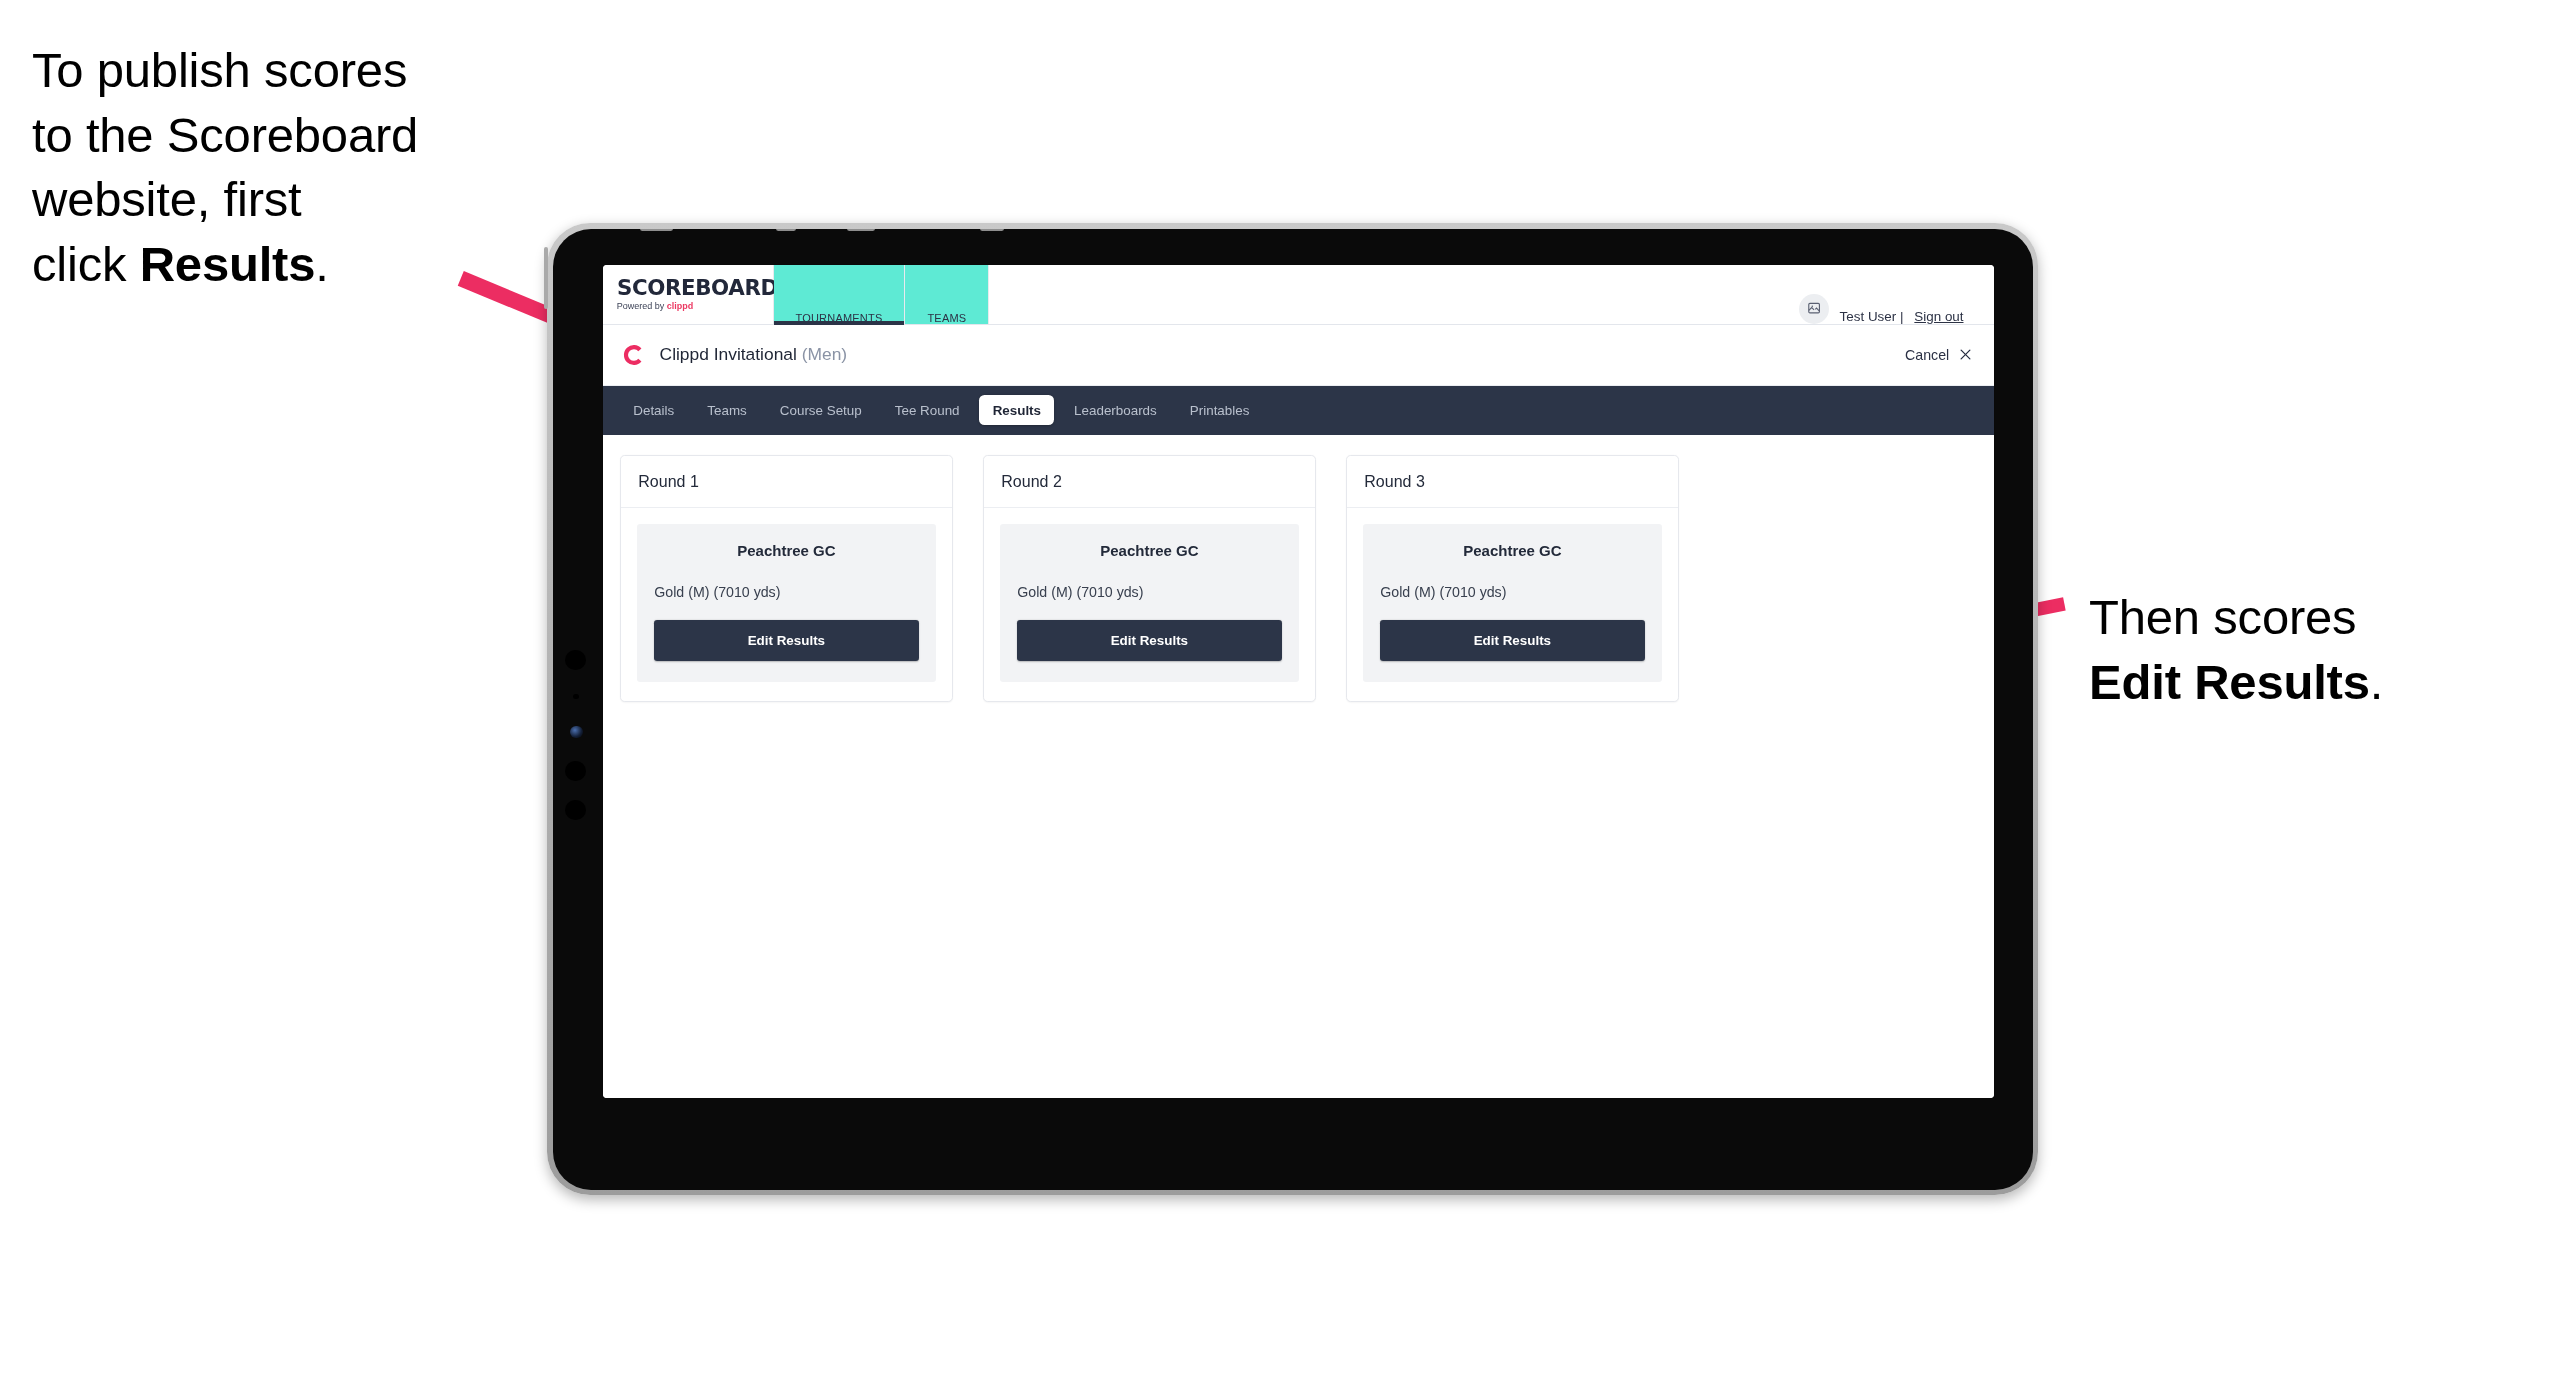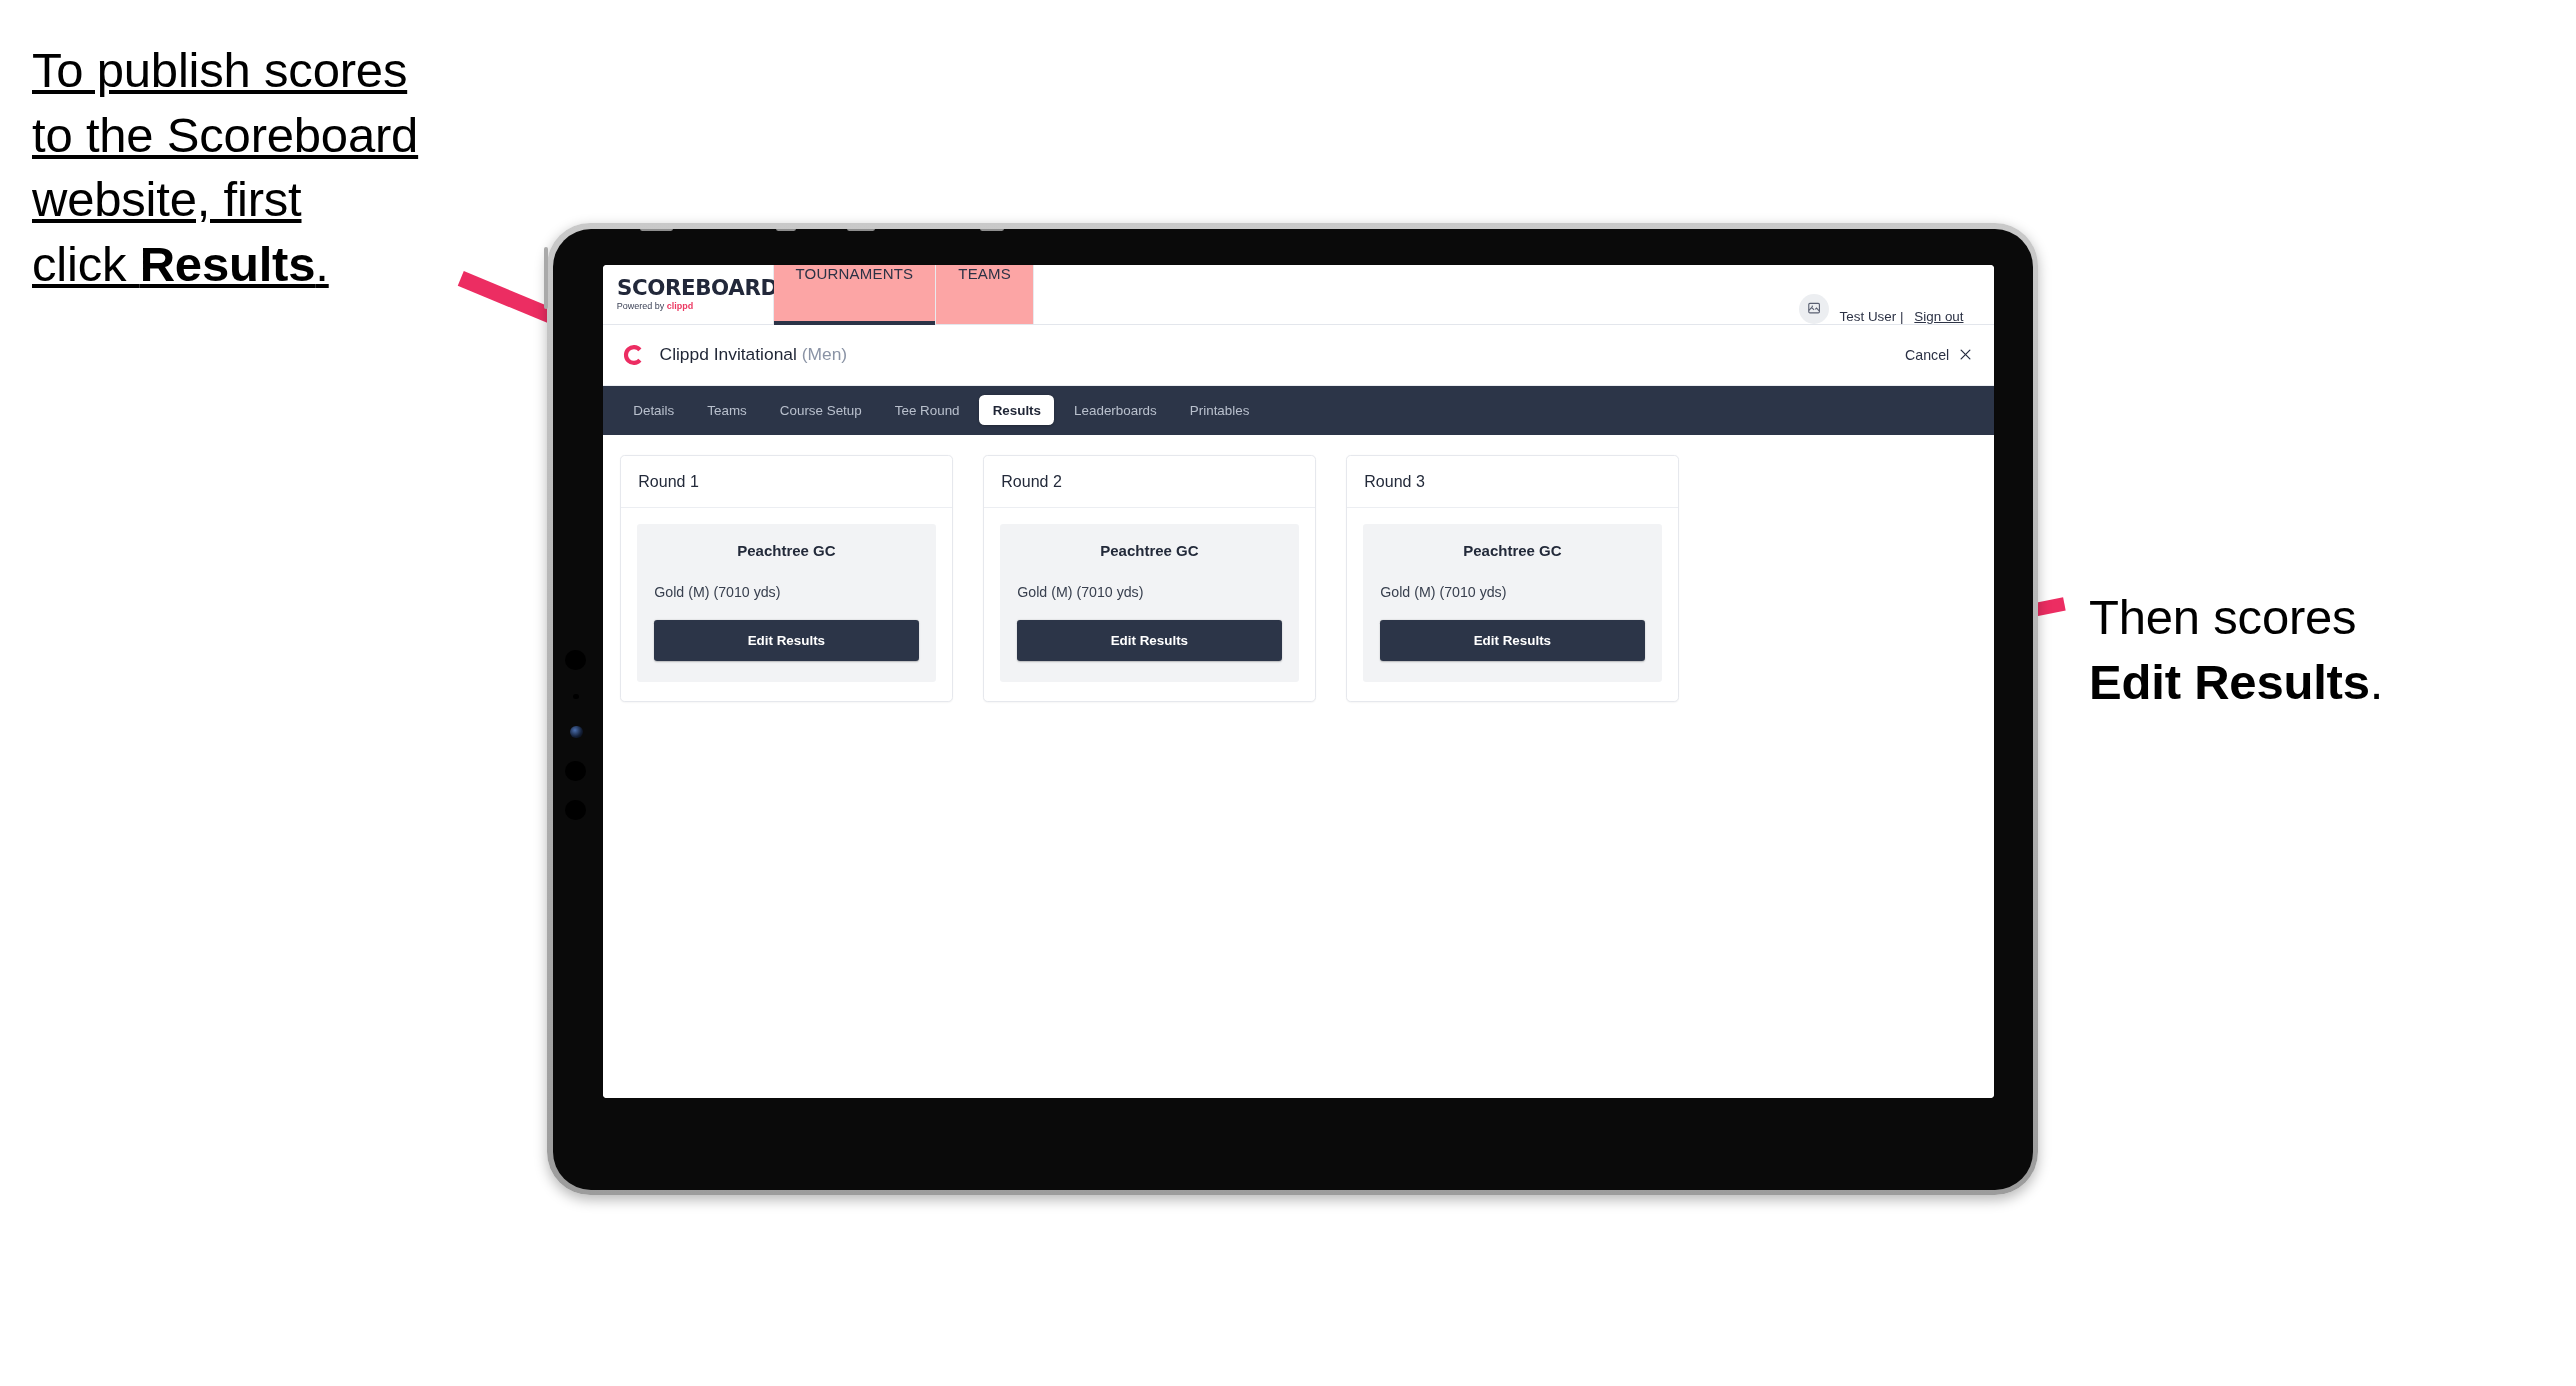--- a/index.html
+++ b/index.html
@@ -31,21 +31,20 @@
     letter-spacing: -0.2px;
   }
   .annotation .bold { font-weight: 700; }
 
   #annotation-left {
     left: 32px;
     top: 38px;
     width: 506px;
     font-size: 49px;
     line-height: 1.32;
-    text-decoration: underline;
   }
   #annotation-right {
     left: 2089px;
     top: 585px;
     width: 443px;
     font-size: 49px;
     line-height: 1.32;
   }
   .anno-line { display: block; white-space: nowrap; }
 
@@ -166,29 +165,29 @@
     color: #3d4357;
     line-height: 1;
   }
   #brand-tagline .clippd-mark {
     color: #ec3a63;
     font-weight: 700;
   }
 
   .appbar-tab {
     display: flex;
-    align-items: flex-start;
+    align-items: flex-end;
     padding: 0 22px;
-    font-size: 15px;
+    font-size: 11px;
     color: #2c3245;
     letter-spacing: 0.2px;
     border-right: 0.8px solid #e8eaee;
     position: relative;
     cursor: pointer;
-    background: #fca5a5;
+    background: #5eead4;
   }
   .appbar-tab.active::after {
     content: "";
     position: absolute;
     left: 0; right: 0; bottom: -1.6px;
     height: 4px;
     background: #2b3347;
   }
 
   #appbar-spacer { flex: 1; }

